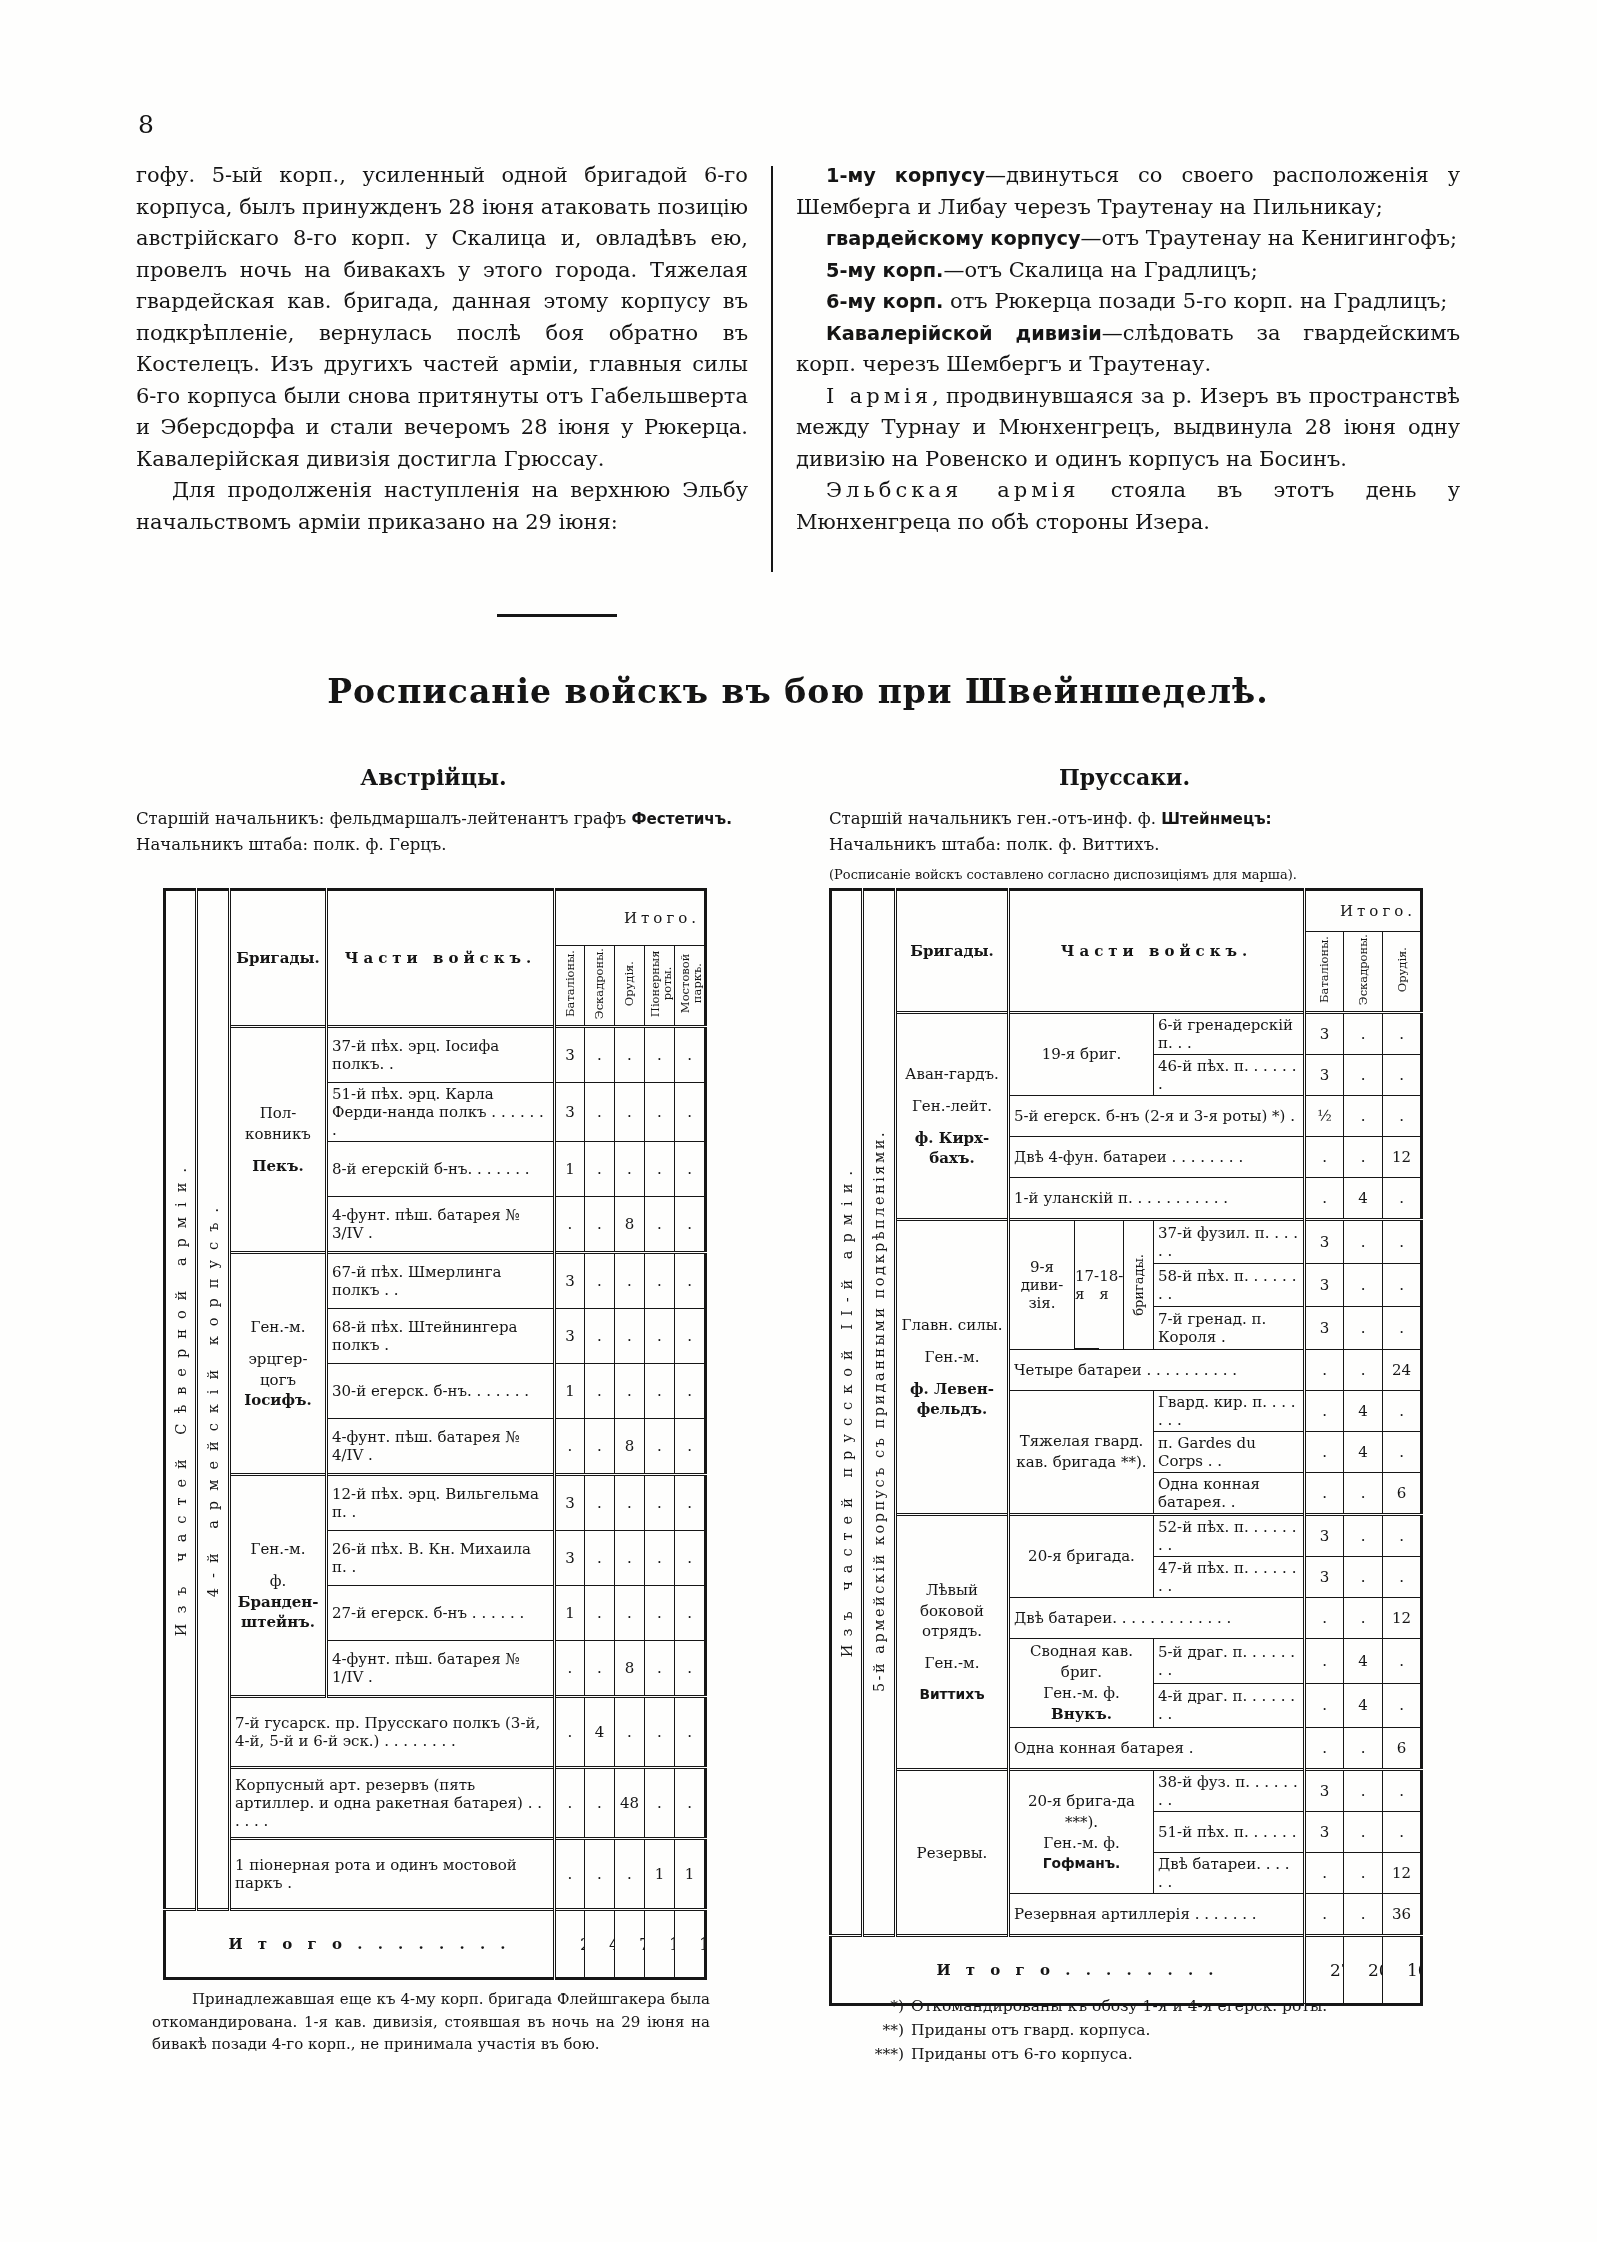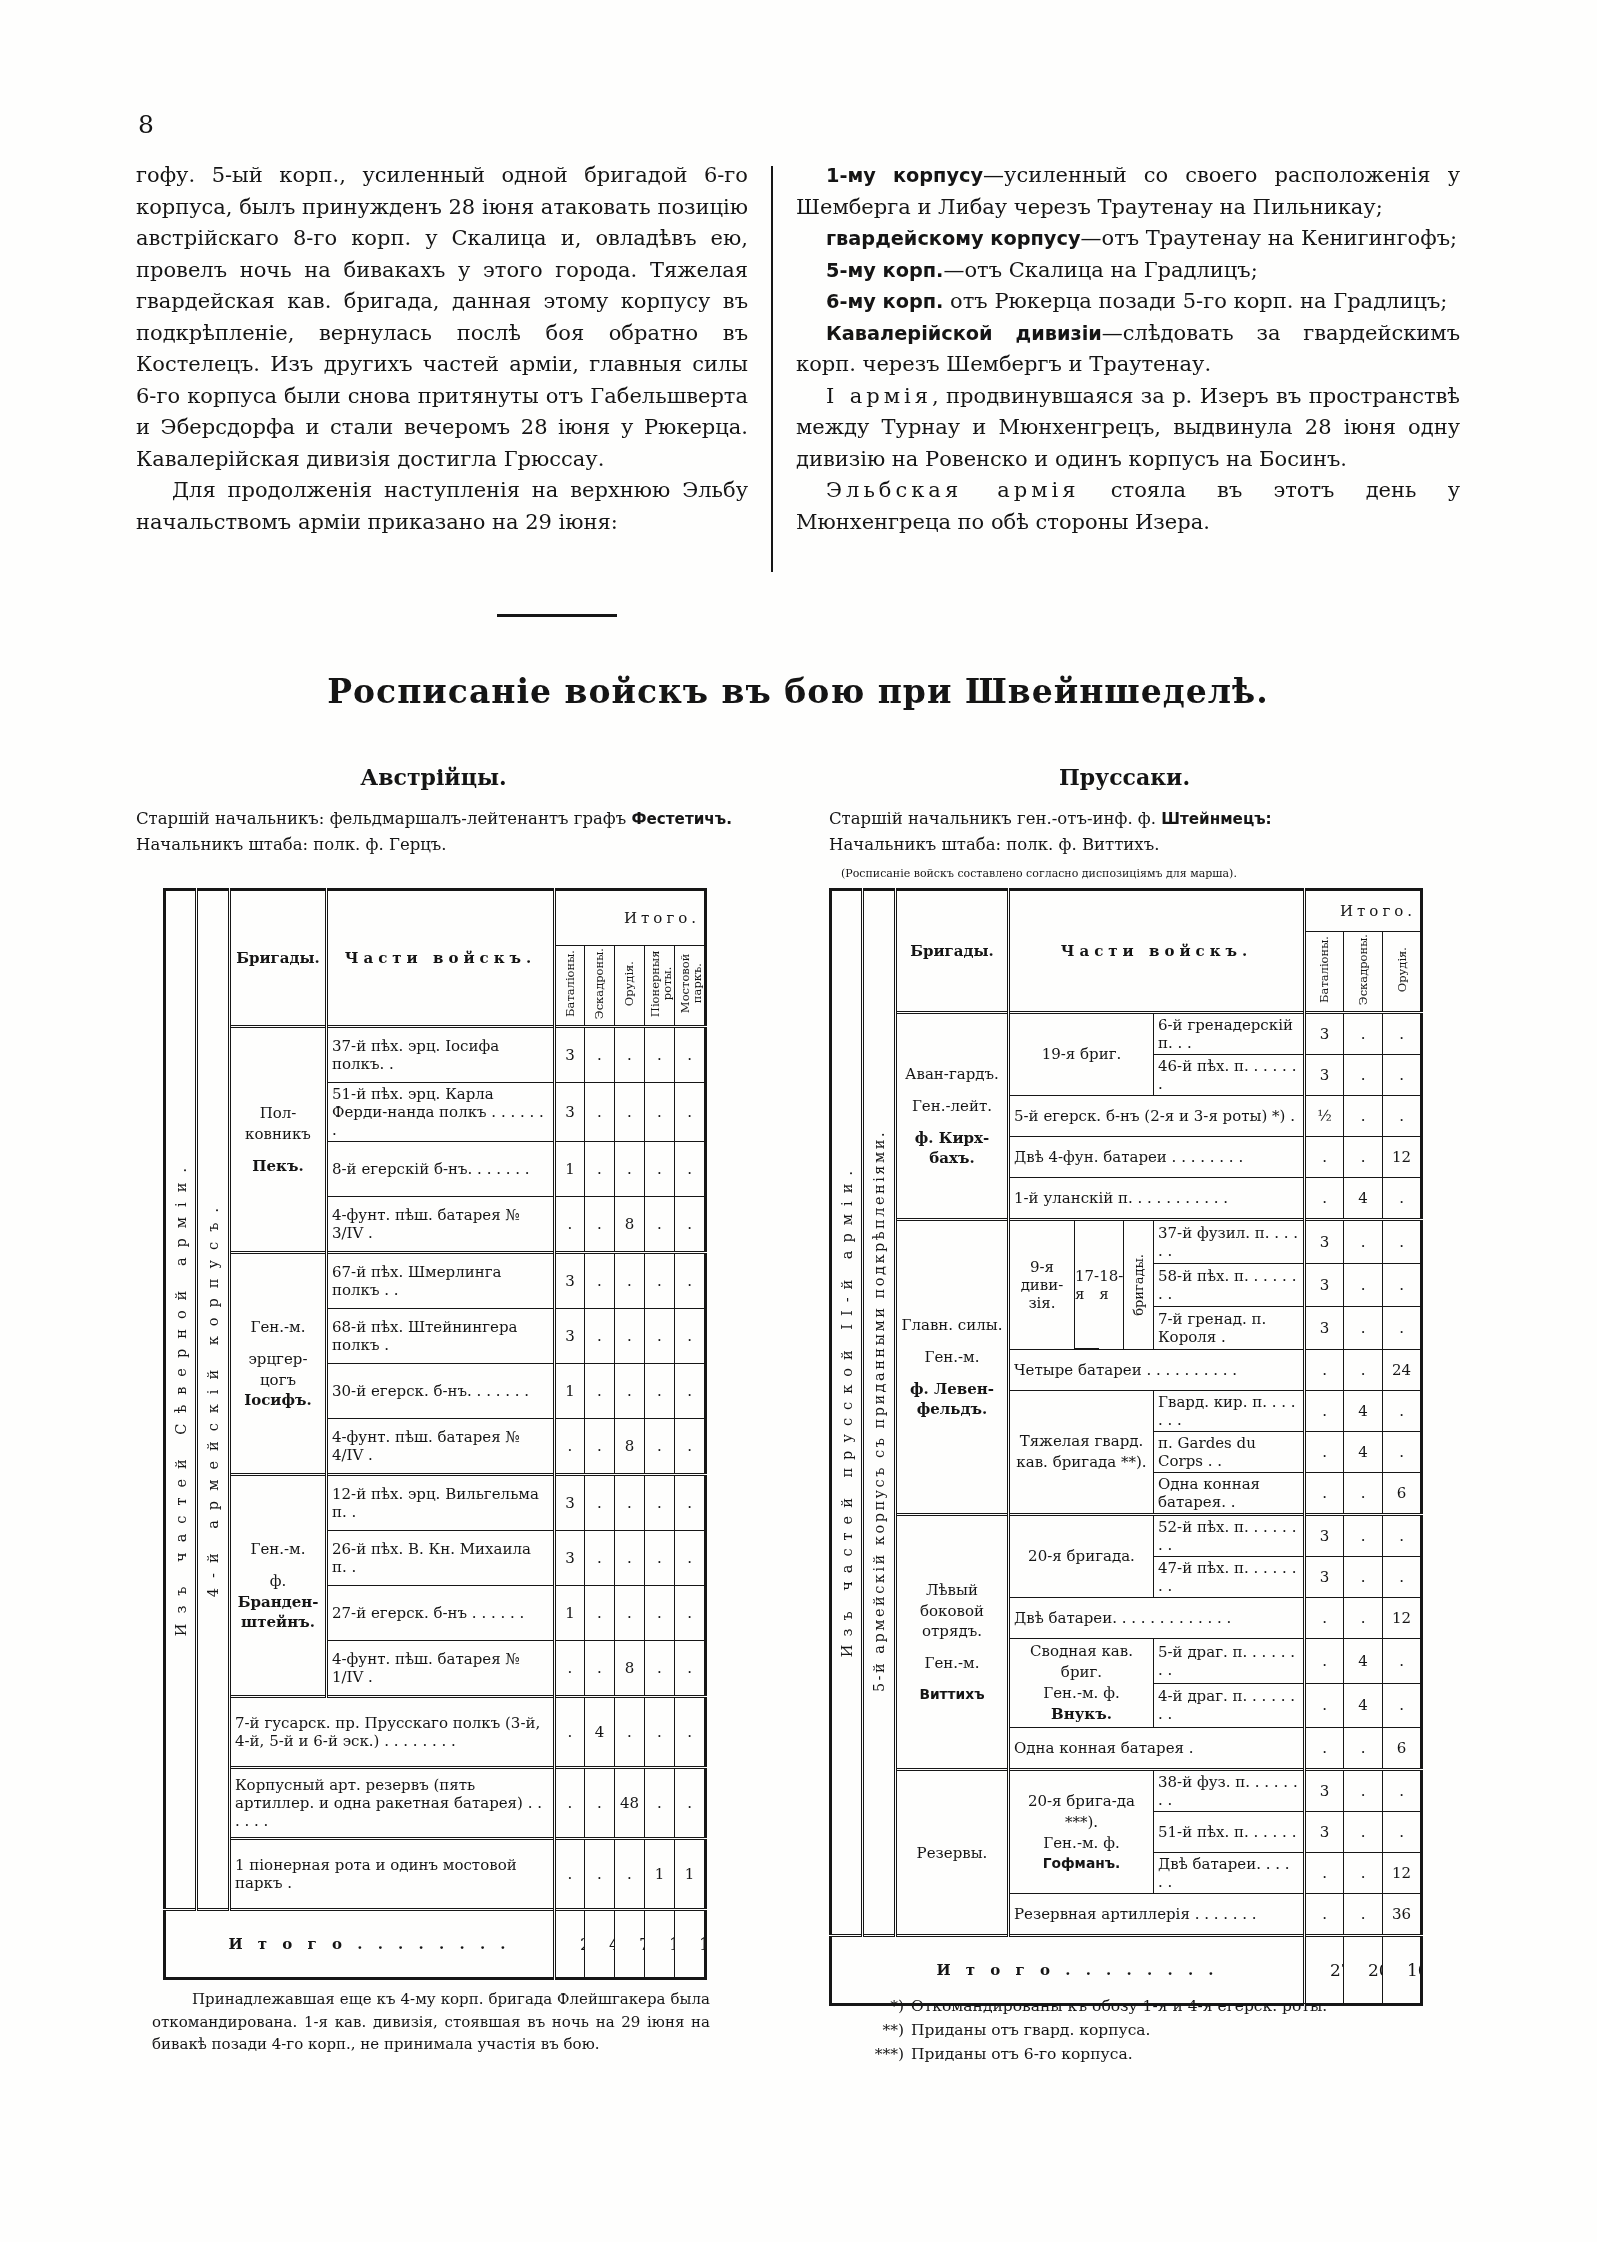--- a/index.html
+++ b/index.html
@@ -27,21 +27,21 @@
            font-size:33px; font-weight:bold; letter-spacing:1px; }
 
   .sec-head { position:absolute; top:764px; font-size:22px; font-weight:bold; text-align:center; }
   .sec-head.aus { left:163px; width:541px; }
   .sec-head.pru { left:829px; width:591px; }
 
   .cmd { position:absolute; top:806px; font-size:16.5px; line-height:1.55; }
   .cmd.aus { left:136px; width:640px; }
   .cmd.pru { left:829px; width:620px; }
   .cmd .line { white-space:nowrap; }
-  .pru-note { margin-top:8px; font-size:11px; white-space:nowrap;margin-left:12px; }
+  .pru-note { margin-top:8px; font-size:13px; white-space:nowrap; }
 
   
   table.troops { position:absolute; border-collapse:collapse; table-layout:fixed;
                  border:3px solid #161616; }
   table.aus { left:163px; top:888px; width:541px; }
   table.pru { left:829px; top:888px; width:591px; }
   .troops td { border:1px solid #161616; padding:2px 4px; font-size:15px;
                vertical-align:middle; overflow:hidden; }
 
   
@@ -109,21 +109,21 @@
   <div class="pagenum">8</div>
 
   <div class="col-left">
     <p>гофу. 5-ый корп., усиленный одной бригадой 6-го корпуса, былъ принужденъ 28 іюня атаковать позицію австрійскаго 8-го корп. у Скалица и, овладѣвъ ею, провелъ ночь на бивакахъ у этого города. Тяжелая гвардейская кав. бригада, данная этому корпусу въ подкрѣпленіе, вернулась послѣ боя обратно въ Костелецъ. Изъ другихъ частей арміи, главныя силы 6-го корпуса были снова притянуты отъ Габельшверта и Эберсдорфа и стали вечеромъ 28 іюня у Рюкерца. Кавалерійская дивизія достигла Грюссау.</p>
     <p class="indent">Для продолженія наступленія на верхнюю Эльбу начальствомъ арміи приказано на 29 іюня:</p>
   </div>
 
   <div class="colrule"></div>
 
   <div class="col-right">
-    <p><span class="b-sans">1-му корпусу</span><span>—усиленный со своего расположенія у Шемберга и Либау черезъ Траутенау на Пильникау;</span></p>
+    <p><span class="b-sans">1-му корпусу</span><span>—двинуться со своего расположенія у Шемберга и Либау черезъ Траутенау на Пильникау;</span></p>
     <p><span class="b-sans">гвардейскому корпусу</span><span>—отъ Траутенау на Кенигингофъ;</span></p>
     <p><span class="b-sans">5-му корп.</span><span>—отъ Скалица на Градлицъ;</span></p>
     <p><span class="b-sans">6-му корп.</span><span> отъ Рюкерца позади 5-го корп. на Градлицъ;</span></p>
     <p><span class="b-sans">Кавалерійской дивизіи</span><span>—слѣдовать за гвардейскимъ корп. черезъ Шембергъ и Траутенау.</span></p>
     <p><span class="spaced">I армія</span><span>, продвинувшаяся за р. Изеръ въ пространствѣ между Турнау и Мюнхенгрецъ, выдвинула 28 іюня одну дивизію на Ровенско и одинъ корпусъ на Босинъ.</span></p>
     <p><span class="spaced">Эльбская армія</span><span> стояла въ этотъ день у Мюнхенгреца по обѣ стороны Изера.</span></p>
   </div>
 
   <div class="divider"></div>
 

